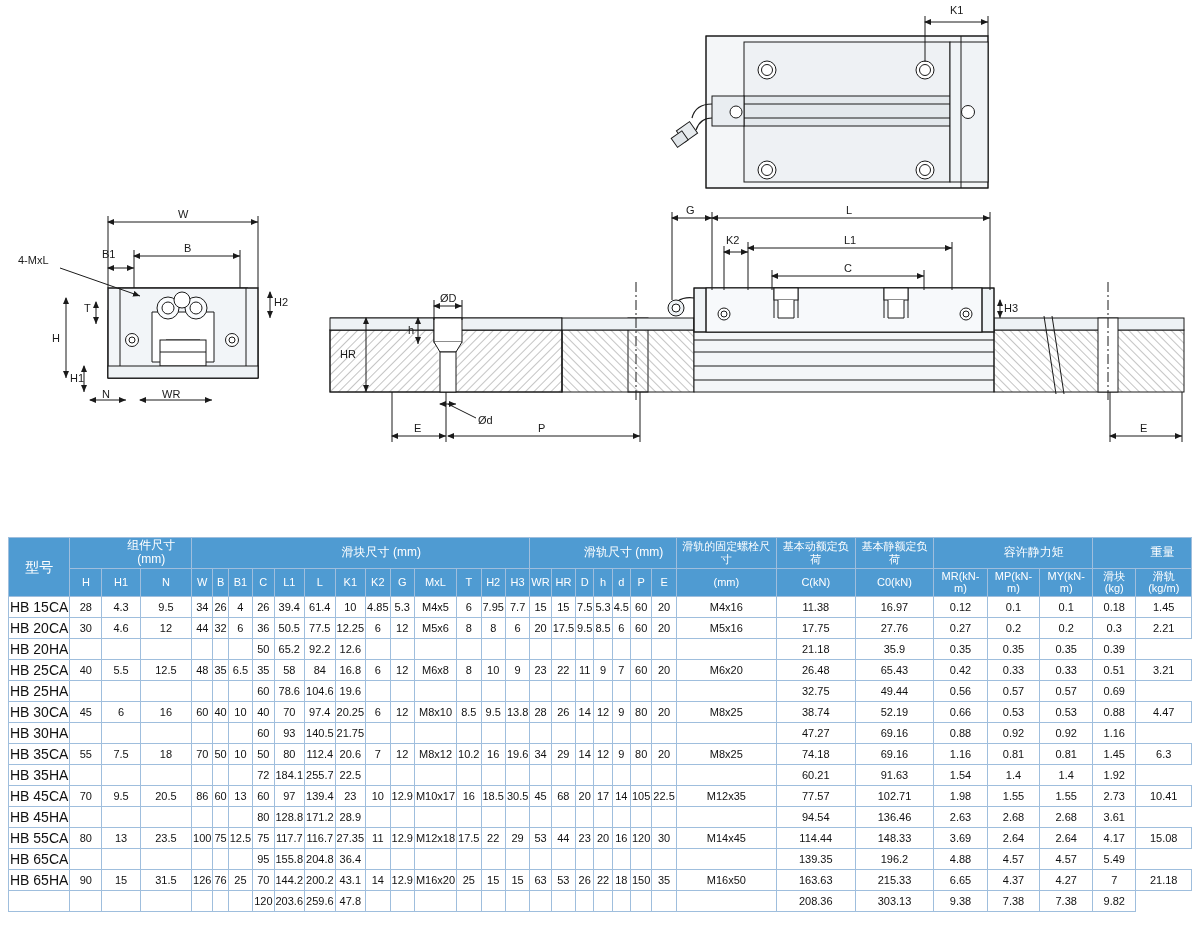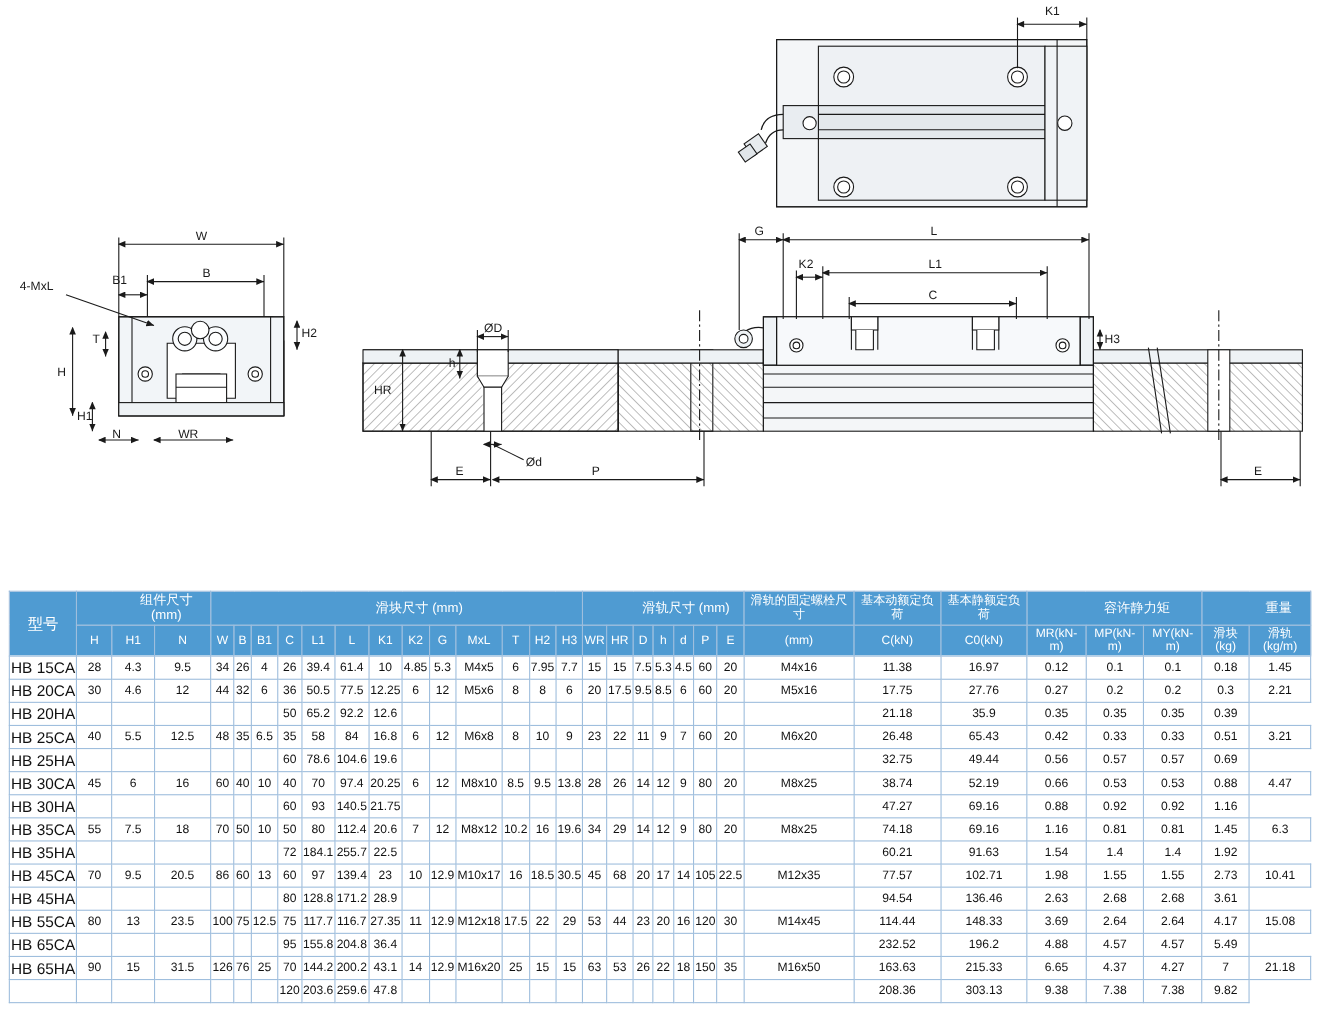--- a/index.html
+++ b/index.html
@@ -758,21 +758,21 @@
         <td></td>
         <td></td>
         <td></td>
         <td></td>
         <td></td>
         <td></td>
         <td></td>
         <td></td>
         <td></td>
         <td></td>
-        <td>232.52</td>
+        <td>139.35</td>
         <td>196.2</td>
         <td>4.88</td>
         <td>4.57</td>
         <td>4.57</td>
         <td>5.49</td>
       </tr>
       <tr>
         <td class="model">HB 65HA</td>
         <td>90</td>
         <td>15</td>

